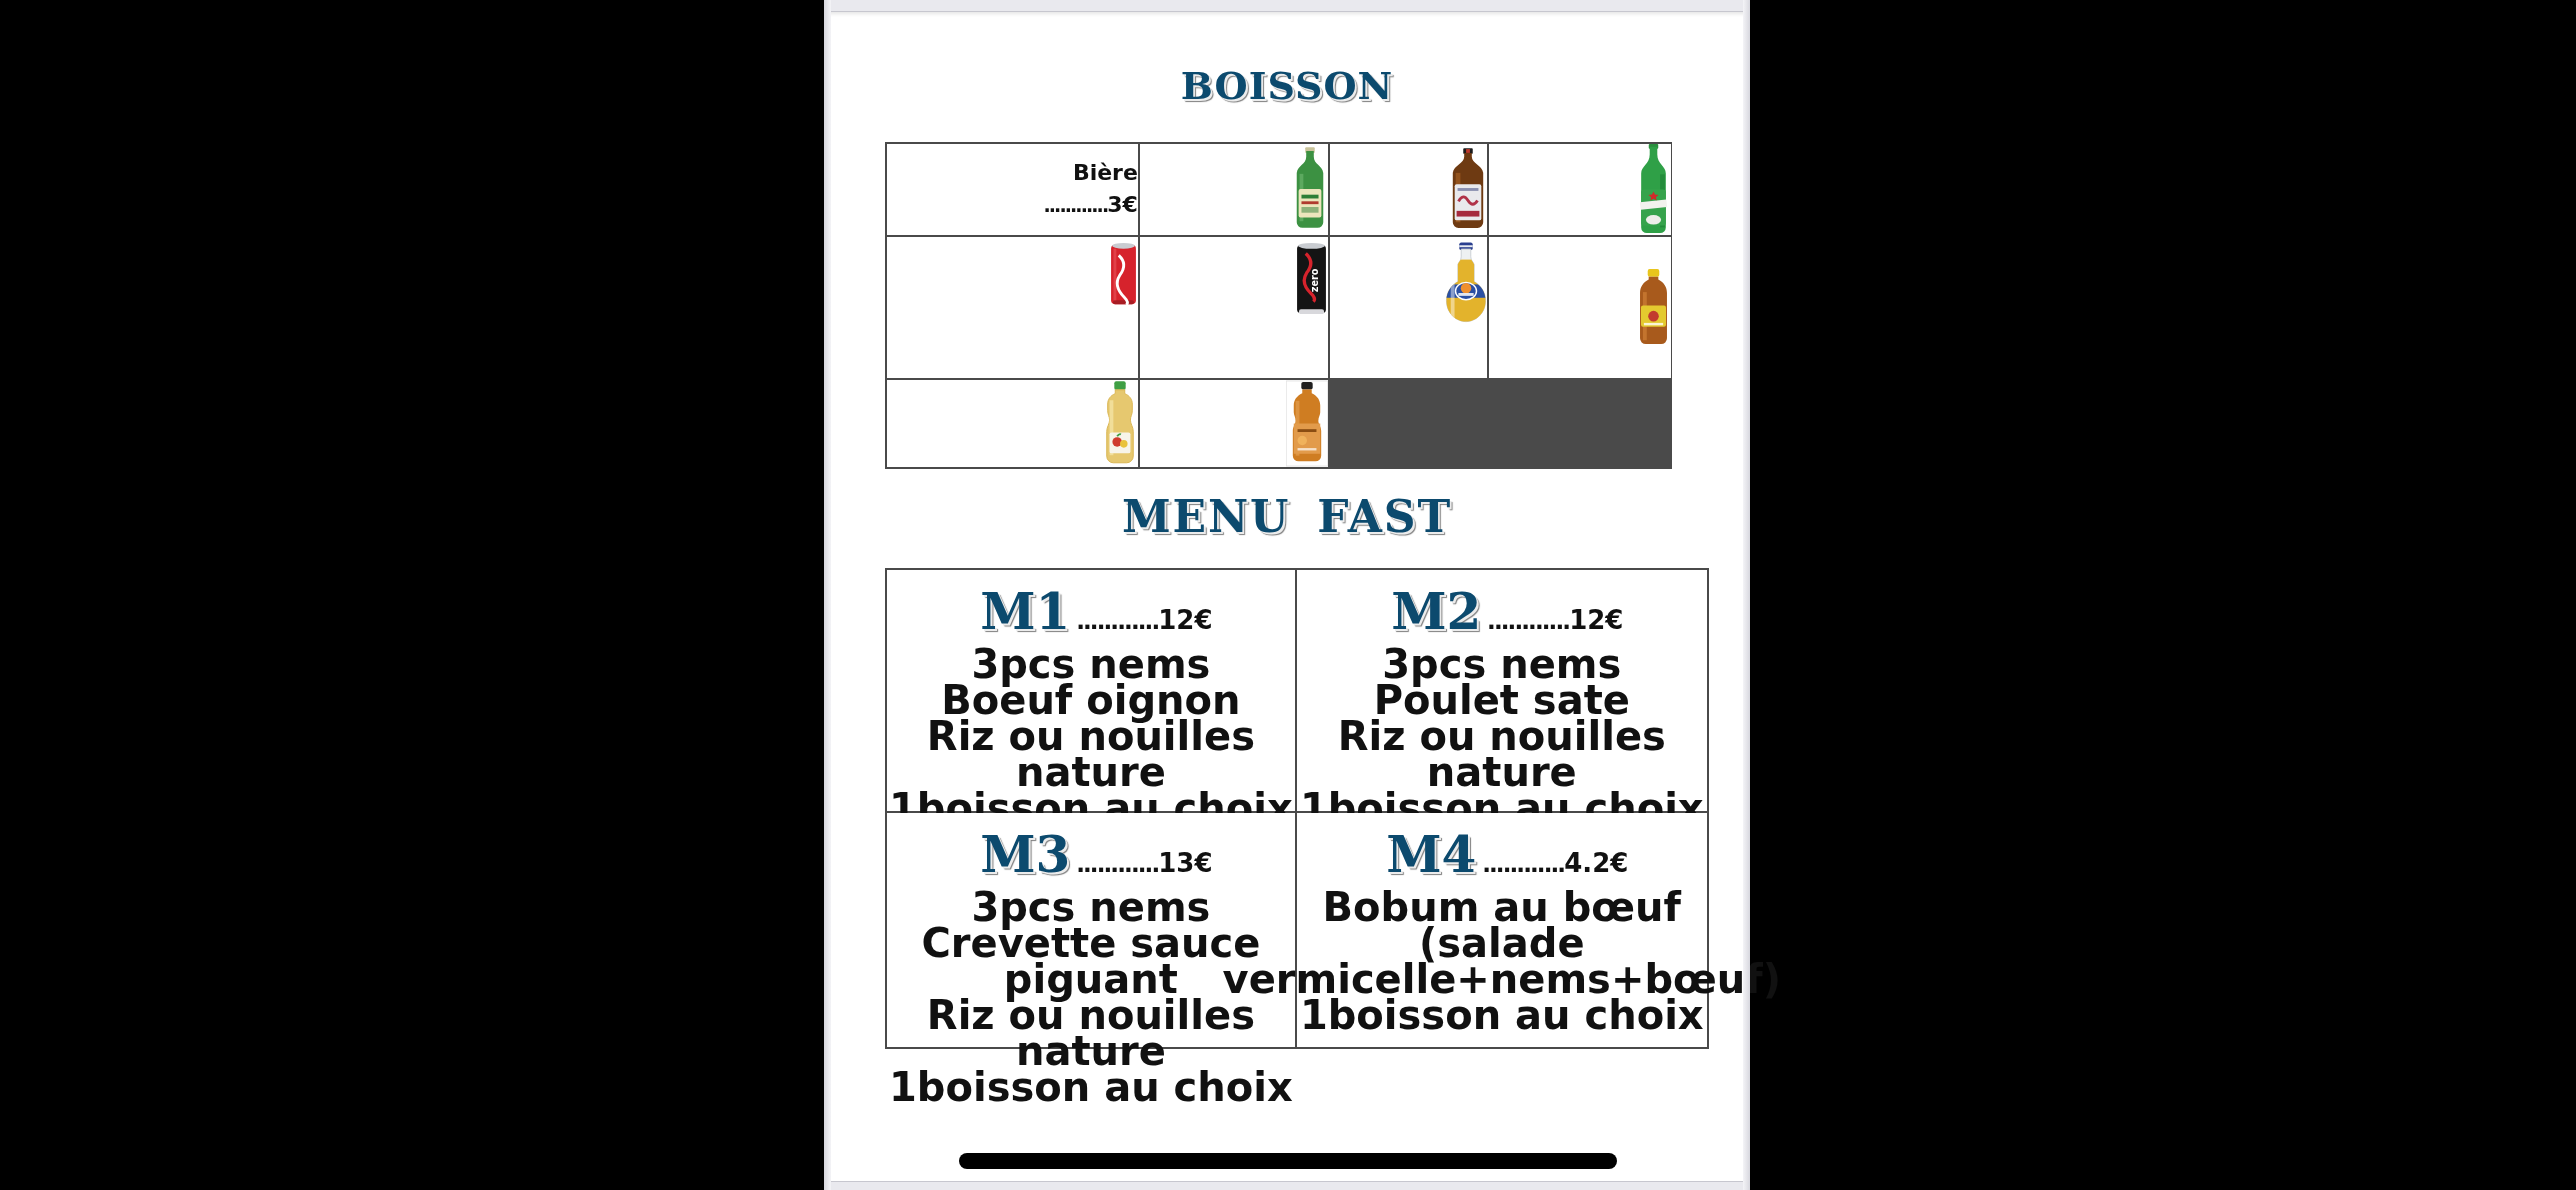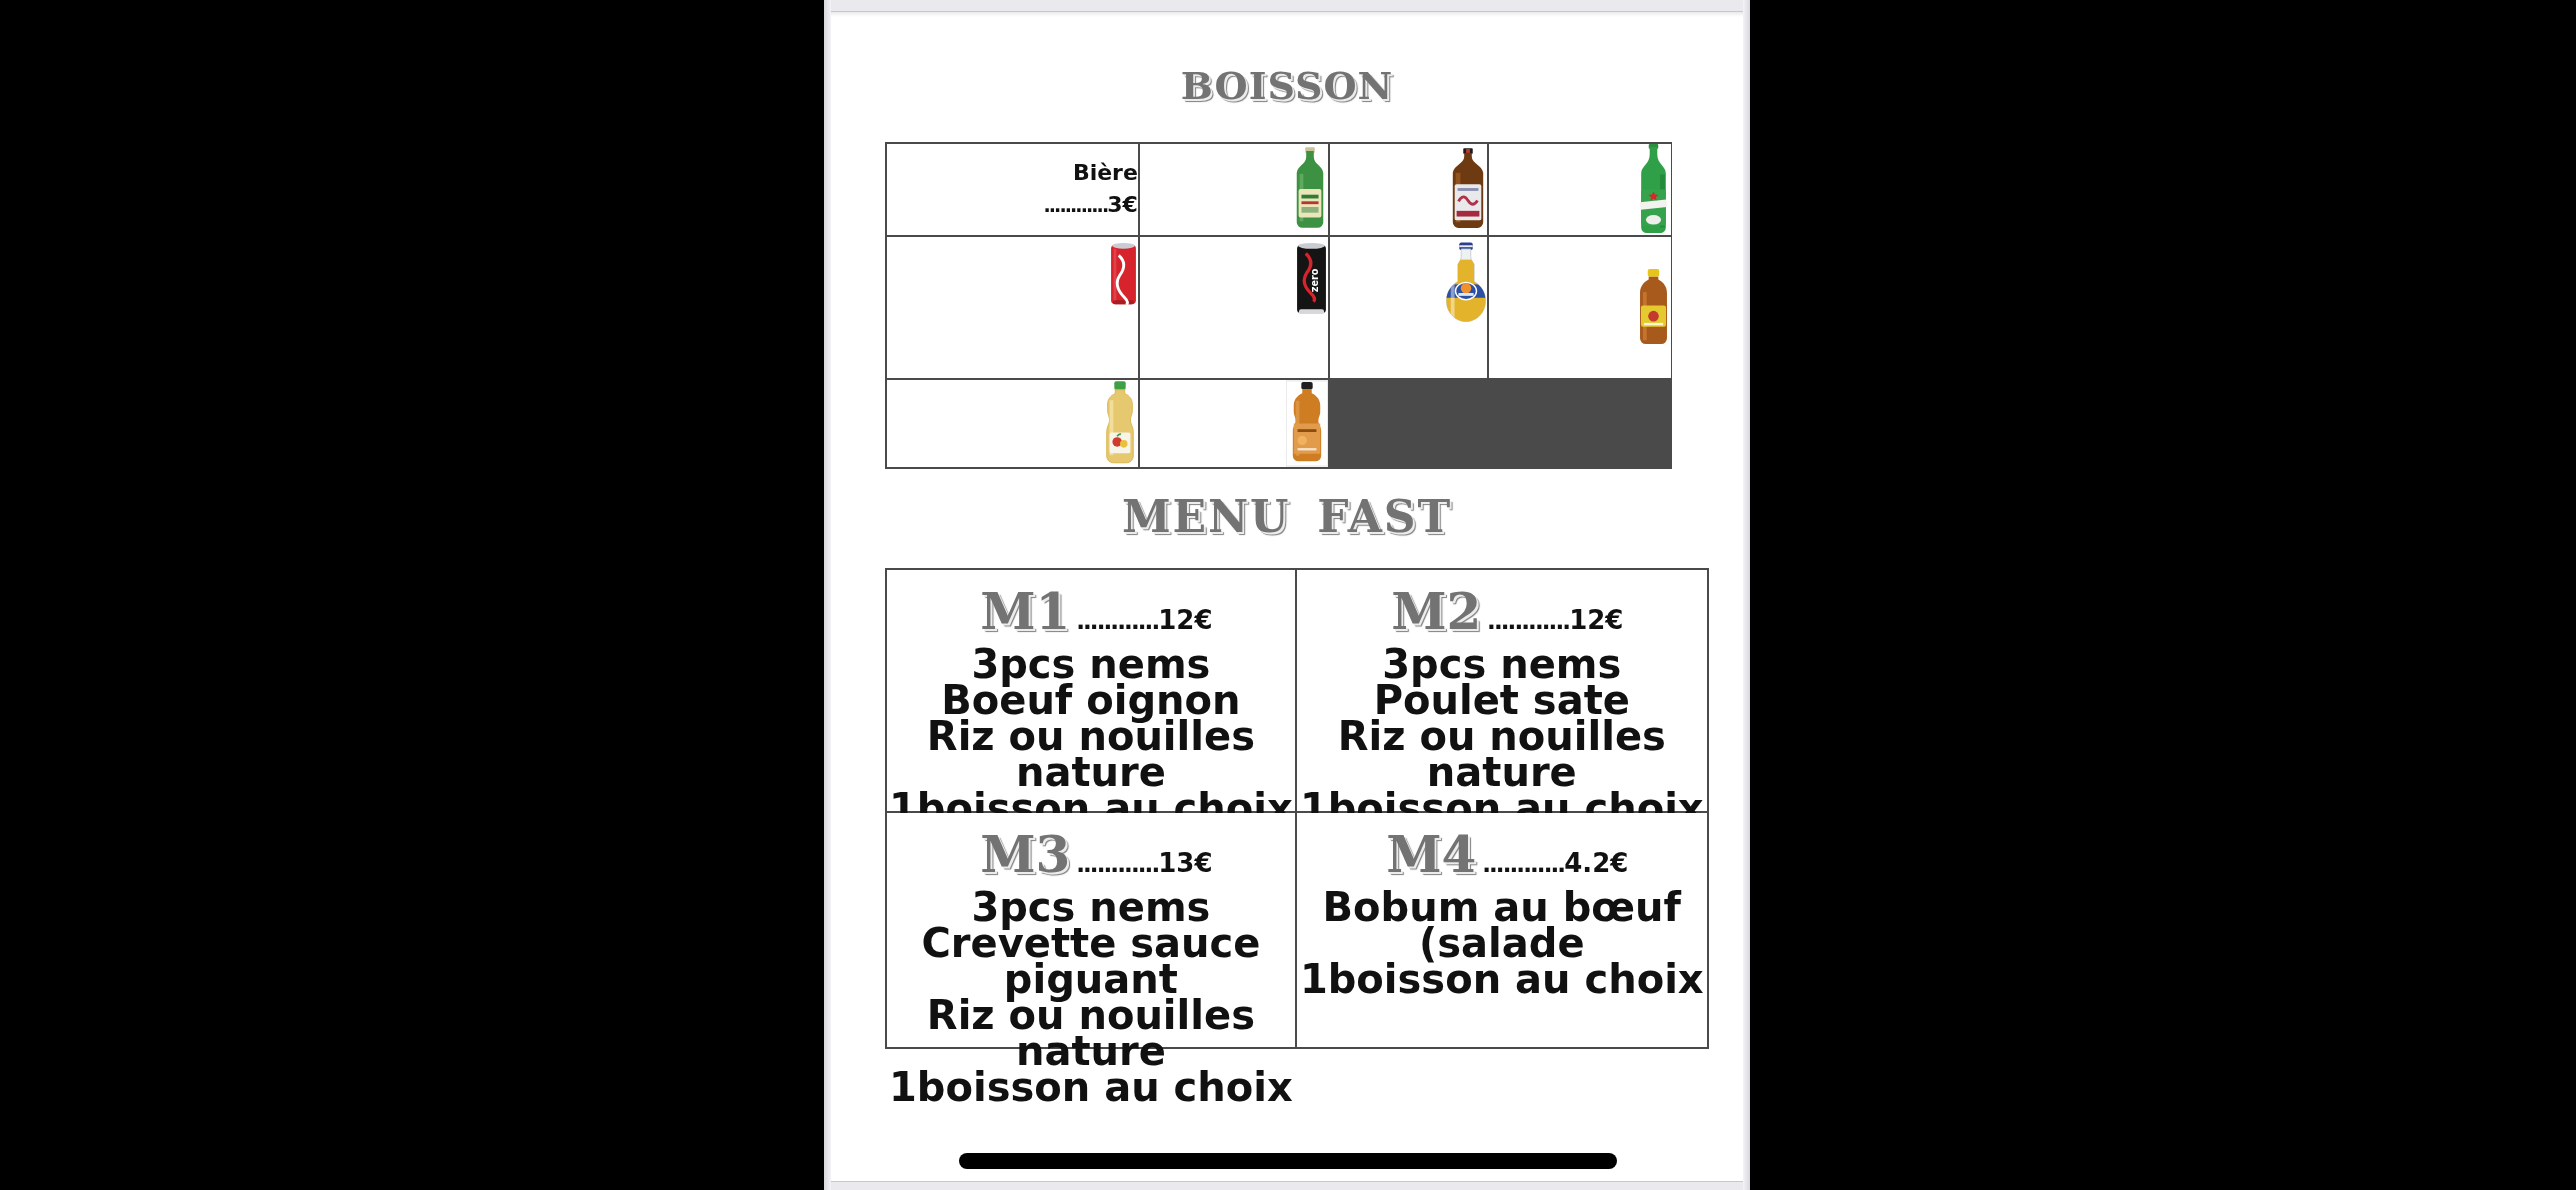--- a/index.html
+++ b/index.html
@@ -9,21 +9,21 @@
   
   .window{position:absolute;left:824px;top:0;width:926px;height:1190px;background:#fff;}
   .edge{position:absolute;top:0;bottom:0;width:6.7px;z-index:5;}
   .edge.left{left:0;background:linear-gradient(90deg,#d7d7de,#f4f4f7);}
   .edge.right{right:0;background:linear-gradient(270deg,#d7d7de,#f4f4f7);}
   .strip{position:absolute;left:0;right:0;background:#e9e9ee;z-index:4;}
   .strip.top{top:0;height:10.5px;border-bottom:1px solid #c7c7cf;box-shadow:0 1.9px 3.8px rgba(0,0,0,.10);}
   .strip.bottom{bottom:0;height:7.7px;border-top:1px solid #c7c7cf;}
 
   
-  .deco{font-family:"DejaVu Serif",serif;font-weight:bold;color:#737373;
+  .deco{font-family:"DejaVu Serif",serif;font-weight:bold;color:#0c4a6e;
         text-shadow:1.9px 1.9px 0 #ececec,2.9px 2.9px 1px rgba(0,0,0,.5);}
 
   .title{position:absolute;left:0;right:0;text-align:center;}
   .title.boisson{top:63px;font-size:38px;letter-spacing:1px;}
   .title.menufast{top:491px;font-size:44px;letter-spacing:1.9px;word-spacing:9.6px;}
 
   
   .gridtable{position:absolute;display:grid;background:#4a4a4a;gap:1.9px;padding:1.9px;}
   .cell{background:#fff;display:flex;flex-direction:column;align-items:flex-end;justify-content:center;overflow:hidden;}
 
@@ -210,19 +210,20 @@
       <div class="m-line">1boisson au choix</div>
     </div>
     <div class="m-cell">
       <div class="m-head">
         <span class="deco m-code">M4</span>
         <span class="m-dots">............</span>
         <span class="m-price">4.2€</span>
       </div>
       <div class="m-line">Bobum au bœuf</div>
       <div class="m-line">(salade</div>
+      <div class="m-line">vermicelle+nems+bœuf)</div>
       <div class="m-line">1boisson au choix</div>
     </div>
   </div>
 
   <div class="home-indicator"></div>
 </div>
 
 
 </body></html>

